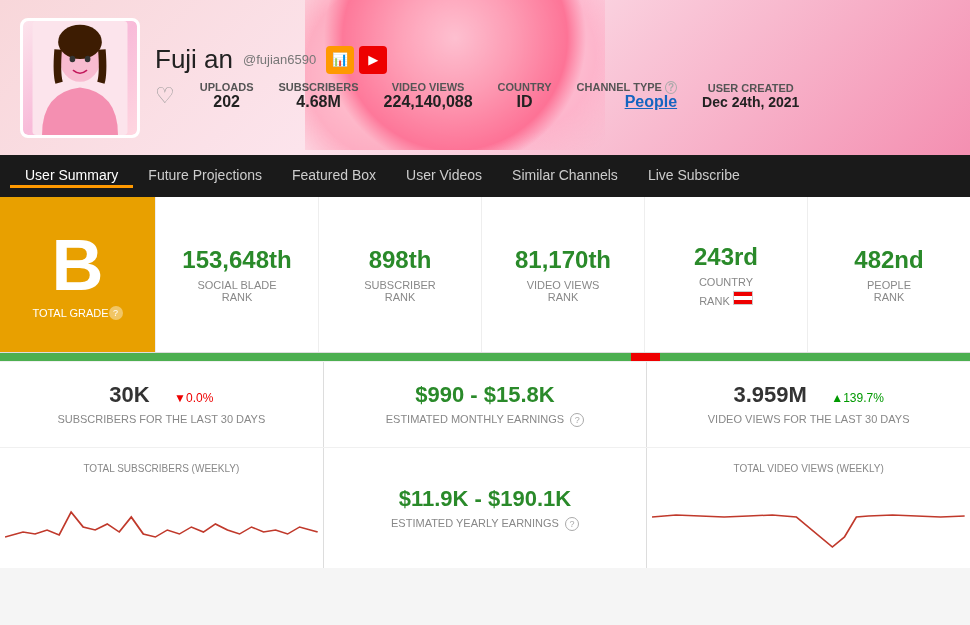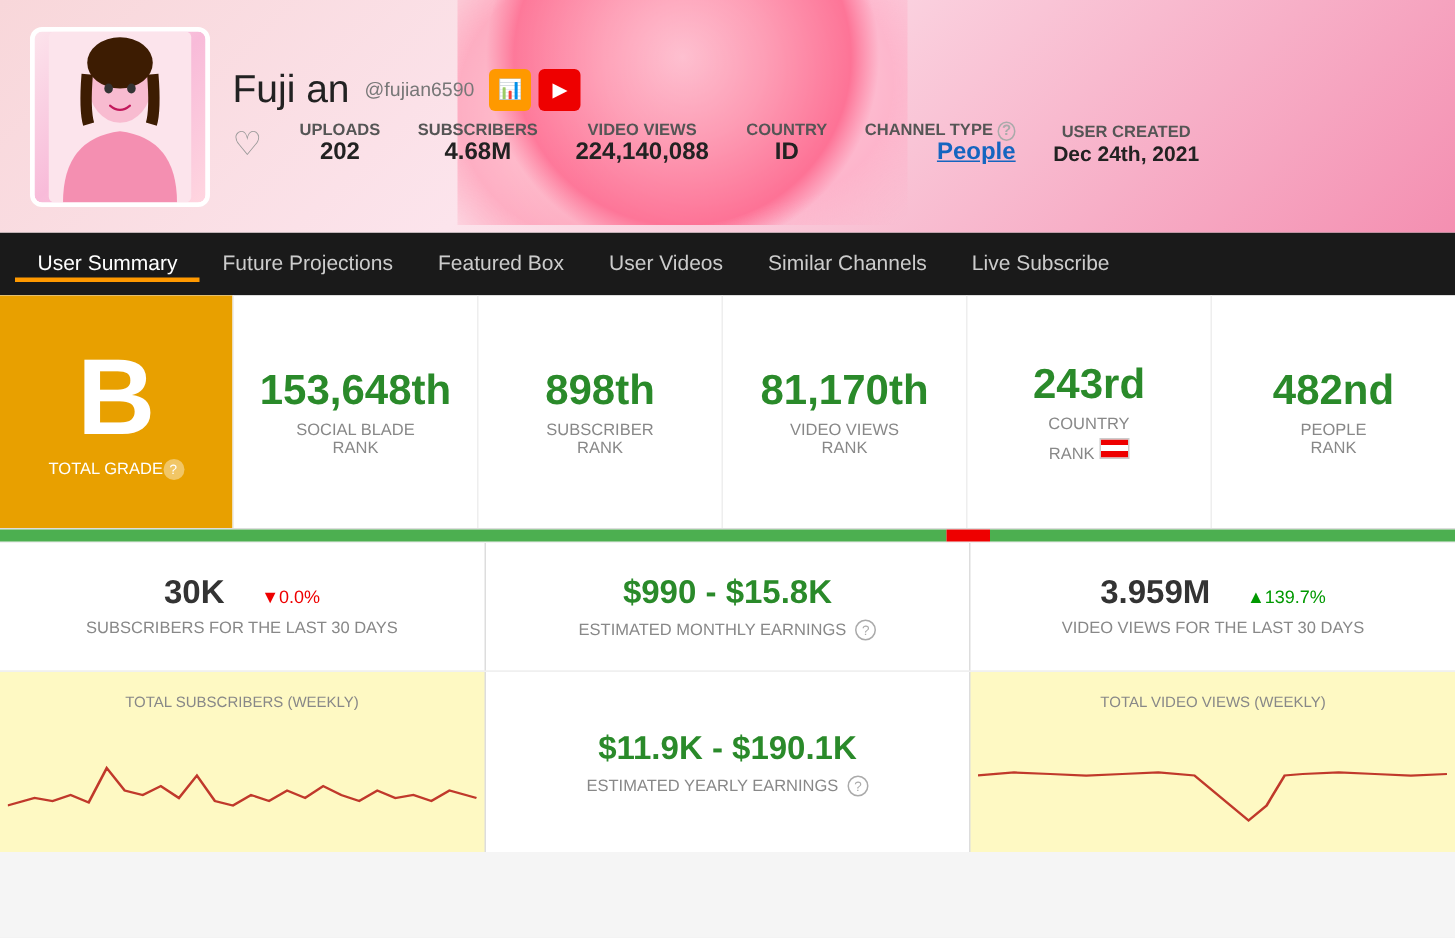--- a/index.html
+++ b/index.html
@@ -225,21 +225,21 @@
       flex: 1;
       display: flex;
       flex-direction: column;
       align-items: center;
       justify-content: center;
       padding: 20px 10px;
       border-left: 1px solid #eee;
       min-height: 155px;
     }
     .rank-number {
-      font-size: 28px;
+      font-size: 24px;
       font-weight: bold;
       color: #2a8a2a;
       text-align: center;
     }
     .rank-label {
       font-size: 11px;
       color: #888;
       text-transform: uppercase;
       text-align: center;
       margin-top: 5px;
@@ -304,21 +304,21 @@
 
     
     .charts-row {
       display: grid;
       grid-template-columns: 1fr 1fr 1fr;
       gap: 1px;
       background: #ddd;
       margin-top: 1px;
     }
     .chart-card {
-      background: #fef9c3;
+      background: #ffffff;
       padding: 15px 5px 10px;
       min-height: 120px;
     }
     .chart-title {
       font-size: 10px;
       color: #888;
       text-transform: uppercase;
       text-align: center;
       margin-bottom: 8px;
     }

